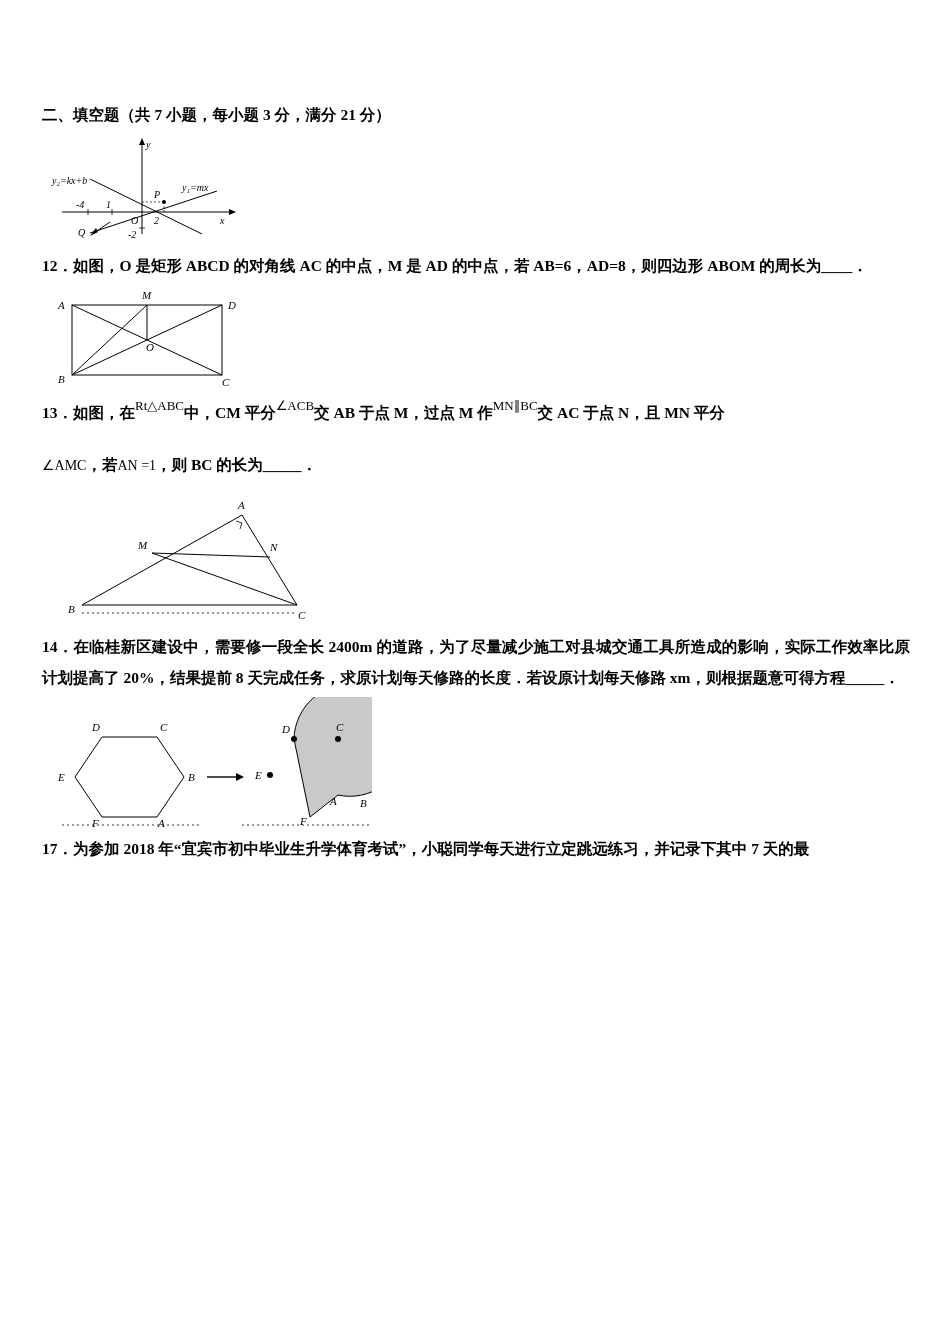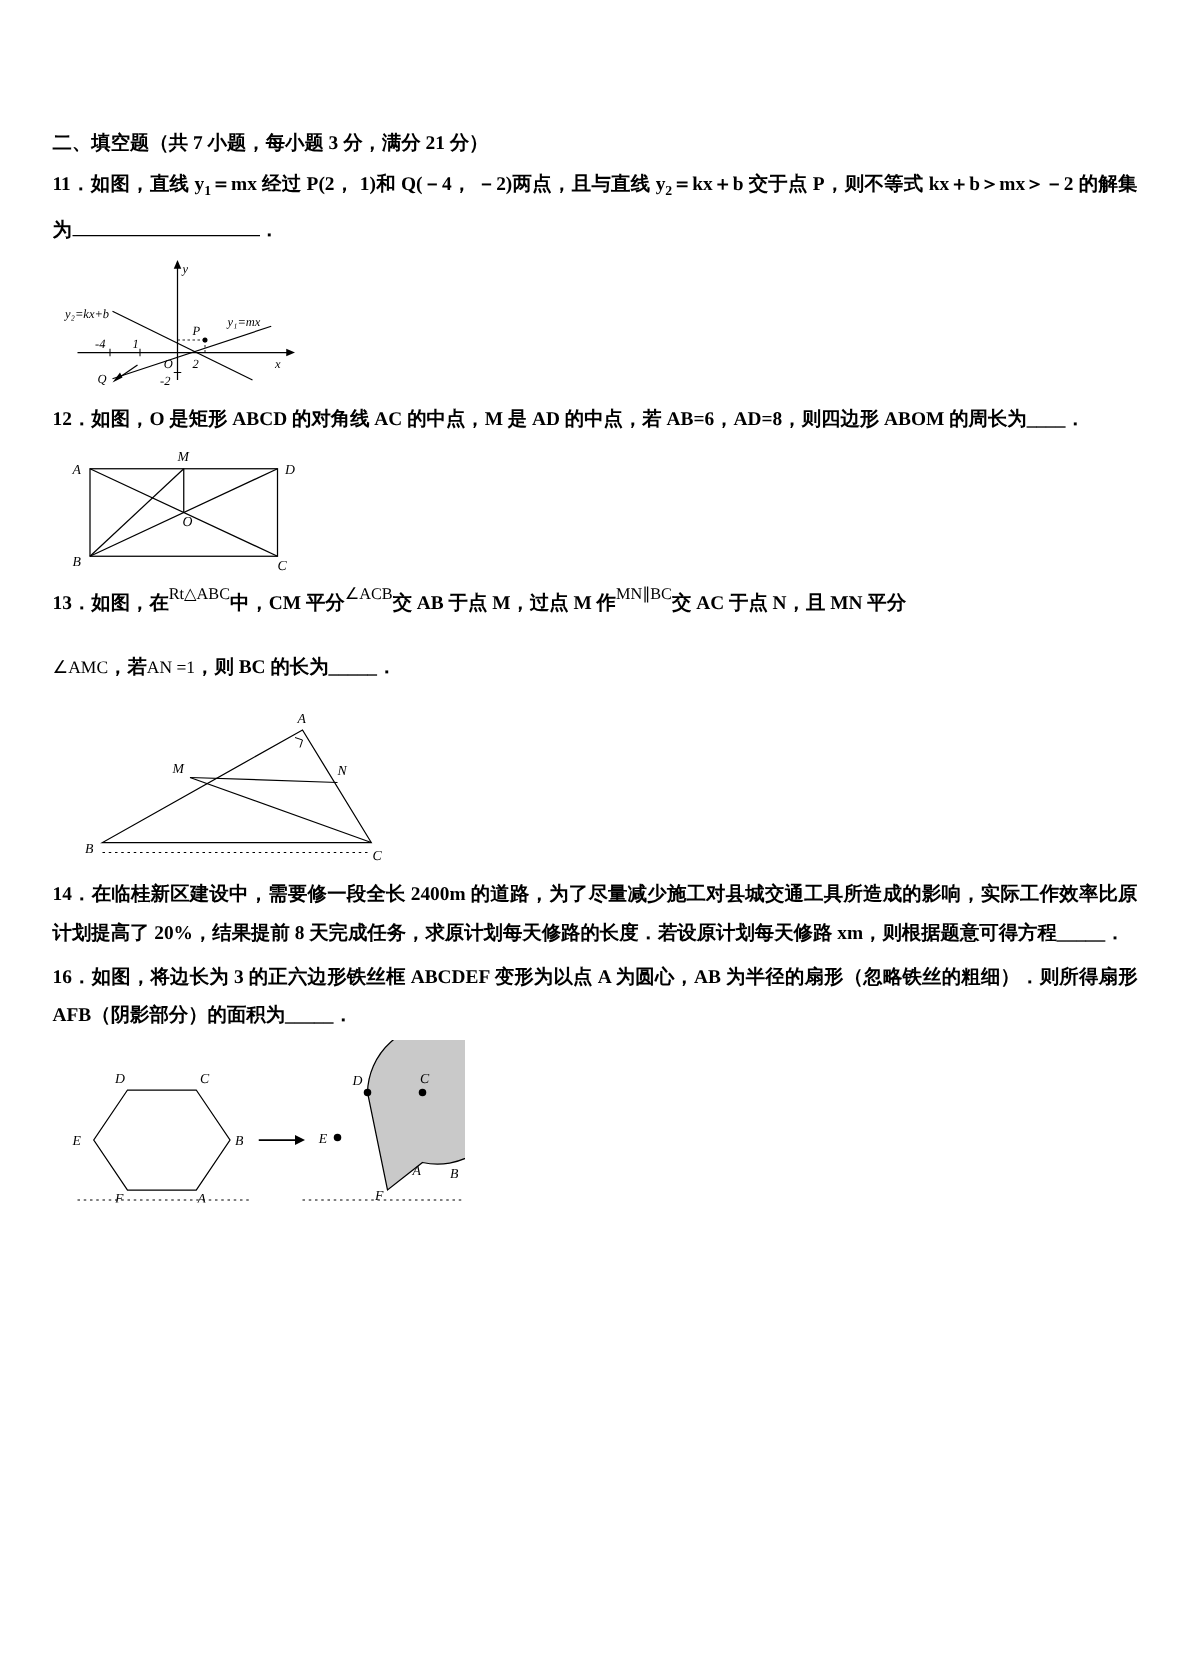--- a/index.html
+++ b/index.html
@@ -64,23 +64,20 @@
   .q13line2 { margin-top: 18px; }
 </style>
 </head>
 <body>
 
 <div class="page">
   <div class="content">
 
     <div class="section-title">二、填空题（共 7 小题，每小题 3 分，满分 21 分）</div>
 
-    <div class="q">
-      <span>11．</span><span>如图，直线 y</span><span class="sub">1</span><span>＝mx 经过 P(2， 1)和 Q(－4， －2)两点，且与直线 y</span><span class="sub">2</span><span>＝kx＋b 交于点 P，则不等式 kx＋b＞mx＞－2 的解集为</span><span class="blank-line" style="width:150px"></span><span>．</span>
-    </div>
 
     <div class="fig" style="height:110px;">
       <svg width="260" height="110" viewBox="0 0 260 110">
 
         <line x1="100" y1="8" x2="100" y2="100" stroke="#000" stroke-width="1"></line>
         <line x1="20" y1="78" x2="190" y2="78" stroke="#000" stroke-width="1"></line>
         <polygon points="100,4 97,11 103,11" fill="#000"></polygon>
         <polygon points="194,78 187,75 187,81" fill="#000"></polygon>
 
         <line x1="48" y1="99" x2="175" y2="57" stroke="#000" stroke-width="1"></line>
@@ -151,23 +148,20 @@
         <path d="M194,36 L200,38 L198,44" fill="none" stroke="#000" stroke-width="0.8"></path>
         <line x1="40" y1="128" x2="255" y2="128" stroke="#000" stroke-width="0.8" stroke-dasharray="2,3"></line>
       </svg>
     </div>
 
     <div class="q">
       <span>14．</span><span>在临桂新区建设中，需要修一段全长 2400m 的道路，为了尽量减少施工对县城交通工具所造成的影响，实际工作效率比原计划提高了 20%，结果提前 8 天完成任务，求原计划每天修路的长度．若设原计划每天修路 xm，则根据题意可得方程_____．</span>
     </div>
 
 
-    <div class="q" style="margin-top:4px;">
-      <span>16．</span><span>如图，将边长为 3 的正六边形铁丝框 ABCDEF 变形为以点 A 为圆心，AB 为半径的扇形（忽略铁丝的粗细）．则所得扇形 AFB（阴影部分）的面积为_____．</span>
-    </div>
 
     <div class="fig" style="height:130px;">
       <svg width="330" height="130" viewBox="0 0 330 130">
 
         <polygon points="60,40 115,40 142,80 115,120 60,120 33,80" fill="none" stroke="#000" stroke-width="1"></polygon>
         <text x="50" y="34" font-size="11">D</text>
         <text x="118" y="34" font-size="11">C</text>
         <text x="16" y="84" font-size="11">E</text>
         <text x="146" y="84" font-size="11">B</text>
         <text x="50" y="130" font-size="11">F</text>
@@ -184,15 +178,18 @@
         <text x="294" y="34" font-size="11">C</text>
         <text x="213" y="82" font-size="11">E</text>
         <text x="288" y="108" font-size="11">A</text>
         <text x="318" y="110" font-size="11">B</text>
         <text x="258" y="128" font-size="11">F</text>
         <line x1="200" y1="128" x2="330" y2="128" stroke="#000" stroke-width="0.8" stroke-dasharray="2,3"></line>
         <line x1="20" y1="128" x2="160" y2="128" stroke="#000" stroke-width="0.8" stroke-dasharray="2,3"></line>
       </svg>
     </div>
 
+    <div class="q" style="margin-top:2px;">
+      <span>17．</span><span>为参加 2018 年“宜宾市初中毕业生升学体育考试”，小聪同学每天进行立定跳远练习，并记录下其中 7 天的最</span>
+    </div>
 
   </div>
 </div>
 
 </body></html>

